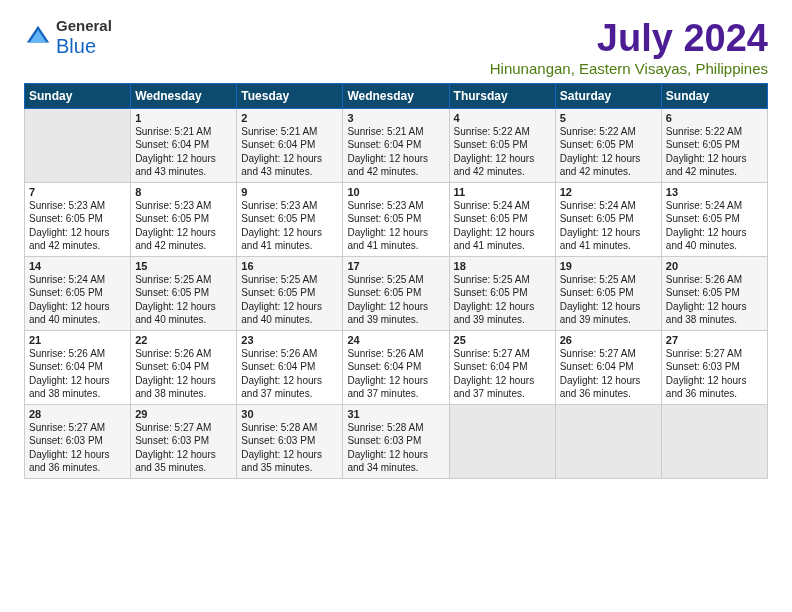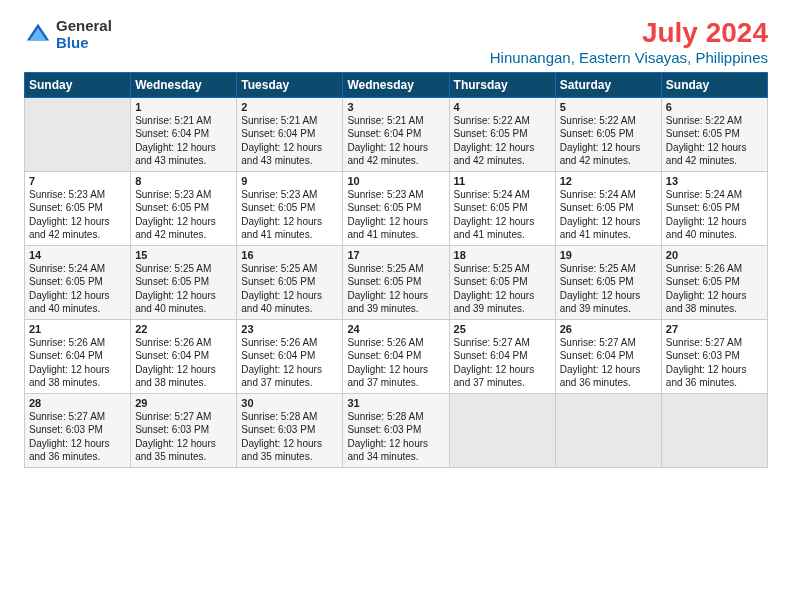--- a/index.html
+++ b/index.html
@@ -30,40 +30,40 @@
       display: flex;
       flex-direction: column;
       line-height: 1.1;
     }
     .logo-general {
       font-size: 15px;
       font-weight: bold;
       color: #333;
     }
     .logo-blue {
-      font-size: 15px;
-      font-weight: bold;
+      font-size: 20px;
+      font-weight: normal;
       color: #1565c0;
     }
     .logo-icon {
       width: 28px;
       height: 28px;
     }
     .title-block {
       text-align: right;
     }
     .main-title {
-      font-size: 28px;
+      font-size: 38px;
       font-weight: bold;
-      color: #ef4444;
+      color: #4c1d95;
       line-height: 1.1;
     }
     .subtitle {
       font-size: 15px;
-      color: #0369a1;
+      color: #4d7c0f;
       font-weight: normal;
     }
     table {
       width: 100%;
       border-collapse: collapse;
       font-size: 10.5px;
       table-layout: fixed;
     }
     thead tr th {
       background-color: #0c4a6e;

